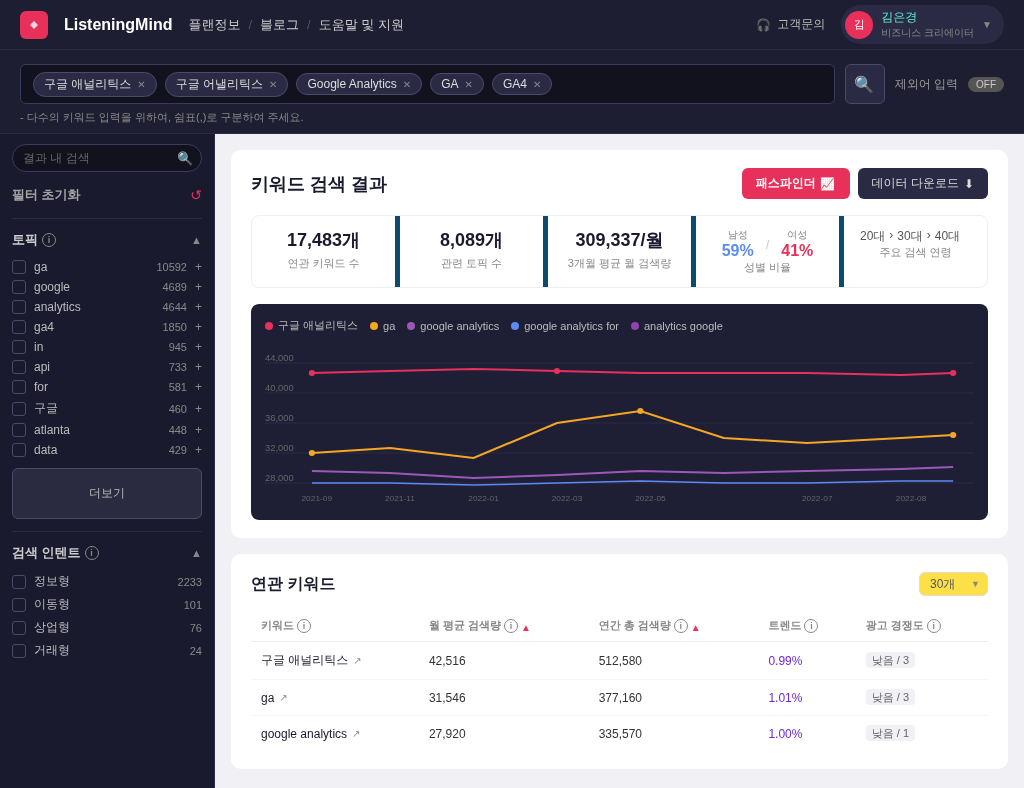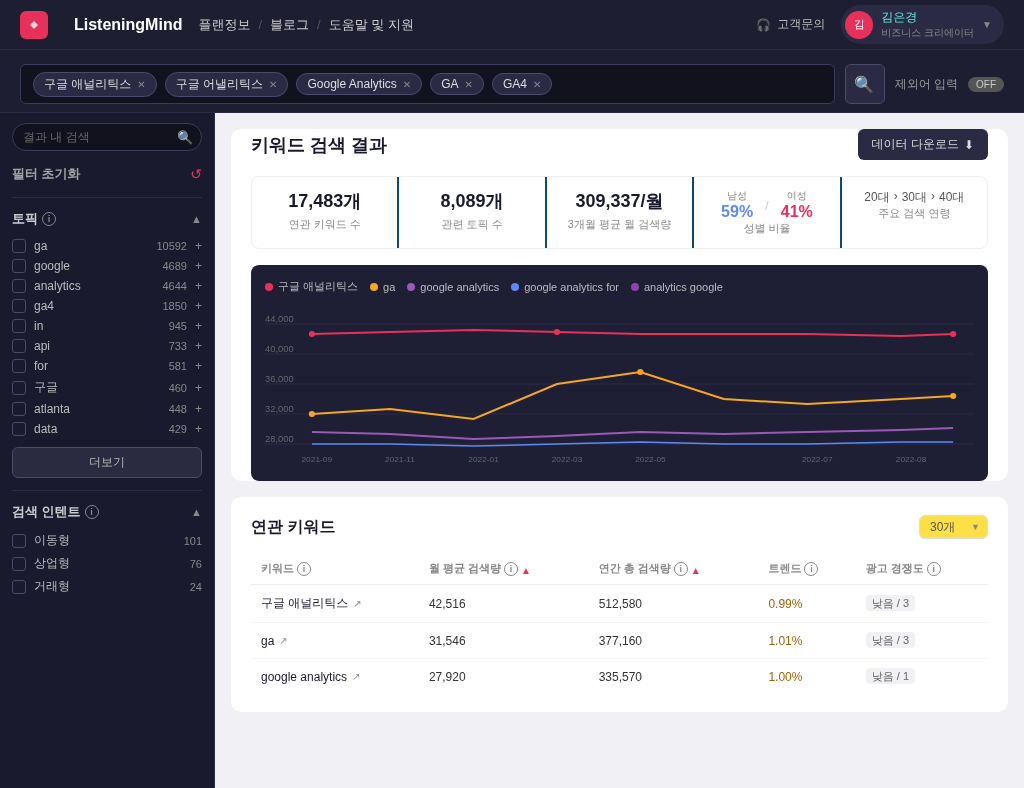--- a/index.html
+++ b/index.html
@@ -22,21 +22,21 @@
       justify-content: space-between;
     }
     .header-left {
       display: flex;
       align-items: center;
       gap: 16px;
     }
     .logo {
       display: flex;
       align-items: center;
-      gap: 26px;
+      gap: 16px;
       font-weight: 700;
       font-size: 16px;
       color: #fff;
     }
     .logo-icon {
       width: 28px;
       height: 28px;
       background: #e8315a;
       border-radius: 6px;
       display: flex;
@@ -277,21 +277,21 @@
       color: #888;
       font-size: 12px;
       cursor: pointer;
     }
 
     .more-btn {
       width: 100%;
       background: #2a2a40;
       border: 1px solid #4a4a6a;
       border-radius: 6px;
-      padding: 6px;
+      padding: 16px;
       color: #bbb;
       font-size: 12px;
       cursor: pointer;
       margin-top: 8px;
       text-align: center;
     }
 
     .divider {
       border: none;
       border-top: 1px solid #2a2a45;
@@ -303,21 +303,21 @@
       flex: 1;
       background: #f0f0f5;
       overflow-y: auto;
       padding: 16px;
     }
 
     
     .results-card {
       background: #fff;
       border-radius: 10px;
-      padding: 0 20px;
+      padding: 18px 20px;
       margin-bottom: 16px;
     }
     .results-header {
       display: flex;
       justify-content: space-between;
       align-items: center;
       margin-bottom: 16px;
     }
     .results-title {
       font-size: 18px;
@@ -359,21 +359,21 @@
       display: flex;
       gap: 0;
       margin-bottom: 16px;
       border: 1px solid #eee;
       border-radius: 8px;
       overflow: hidden;
     }
     .stat-item {
       flex: 1;
       padding: 12px 16px;
-      border-right: 2px solid #0c4a6e;
+      border-right: 5px solid #0c4a6e;
       text-align: center;
     }
     .stat-item:last-child { border-right: none; }
     .stat-value {
       font-size: 18px;
       font-weight: 700;
       color: #1a1a2e;
       margin-bottom: 4px;
     }
     .stat-label {
@@ -386,21 +386,21 @@
       justify-content: center;
       align-items: center;
     }
     .gender-item { text-align: center; }
     .gender-pct-m { font-size: 16px; font-weight: 700; color: #5b8af5; }
     .gender-pct-f { font-size: 16px; font-weight: 700; color: #e8315a; }
     .gender-label { font-size: 10px; color: #888; }
     .age-groups {
       display: flex;
       gap: 4px;
-      justify-content: center;
+      justify-content: flex-start;
       font-size: 12px;
       color: #555;
     }
 
     
     .chart-container {
       background: #1e1e35;
       border-radius: 8px;
       padding: 14px;
       margin-bottom: 0;
@@ -495,21 +495,21 @@
       color: #1a1a2e;
       text-decoration: none;
       display: flex;
       align-items: center;
       gap: 5px;
     }
     .ext-icon {
       font-size: 10px;
       color: #888;
     }
-    .trend-up { color: #a16207; font-size: 12px; }
+    .trend-up { color: #6d28d9; font-size: 12px; }
     .low-badge {
       background: #f0f0f5;
       border-radius: 4px;
       padding: 2px 6px;
       font-size: 11px;
       color: #666;
     }
     .th-sort {
       display: flex;
       align-items: flex-end;
@@ -583,20 +583,21 @@
         <span>GA4</span>
         <span class="tag-close">✕</span>
       </div>
     </div>
     <div class="search-icon-btn">🔍</div>
     <div class="exclude-row">
       <span class="exclude-label">제외어 입력</span>
       <div class="toggle-off">OFF</div>
     </div>
   </div>
+  <div class="search-hint">- 다수의 키워드 입력을 위하여, 쉼표(,)로 구분하여 주세요.</div>
 </div>
 
 <div class="main-layout">
 
   <div class="sidebar">
     <div class="sidebar-search">
       <input type="text" placeholder="결과 내 검색" style="">
       <span class="sidebar-search-icon">🔍</span>
     </div>
 
@@ -686,20 +687,25 @@
       <div class="section-title">
         <span>검색 인텐트</span>
         <span class="info-icon">i</span>
       </div>
       <span class="chevron">▲</span>
     </div>
 
     <div>
       <div class="topic-item">
         <div class="topic-checkbox"></div>
+        <span class="topic-name">정보형</span>
+        <span class="topic-count">2233</span>
+      </div>
+      <div class="topic-item">
+        <div class="topic-checkbox"></div>
         <span class="topic-name">이동형</span>
         <span class="topic-count">101</span>
       </div>
       <div class="topic-item">
         <div class="topic-checkbox"></div>
         <span class="topic-name">상업형</span>
         <span class="topic-count">76</span>
       </div>
       <div class="topic-item">
         <div class="topic-checkbox"></div>
@@ -708,20 +714,24 @@
       </div>
     </div>
   </div>
 
   <div class="content">
 
     <div class="results-card">
       <div class="results-header">
         <h2 class="results-title">키워드 검색 결과</h2>
         <div class="results-actions">
+          <button class="btn-pink">
+            <span>패스파인더</span>
+            <span>📈</span>
+          </button>
           <button class="btn-dark">
             <span>데이터 다운로드</span>
             <span>⬇</span>
           </button>
         </div>
       </div>
 
       <div class="stats-row">
         <div class="stat-item">
           <div class="stat-value">17,483개</div>

